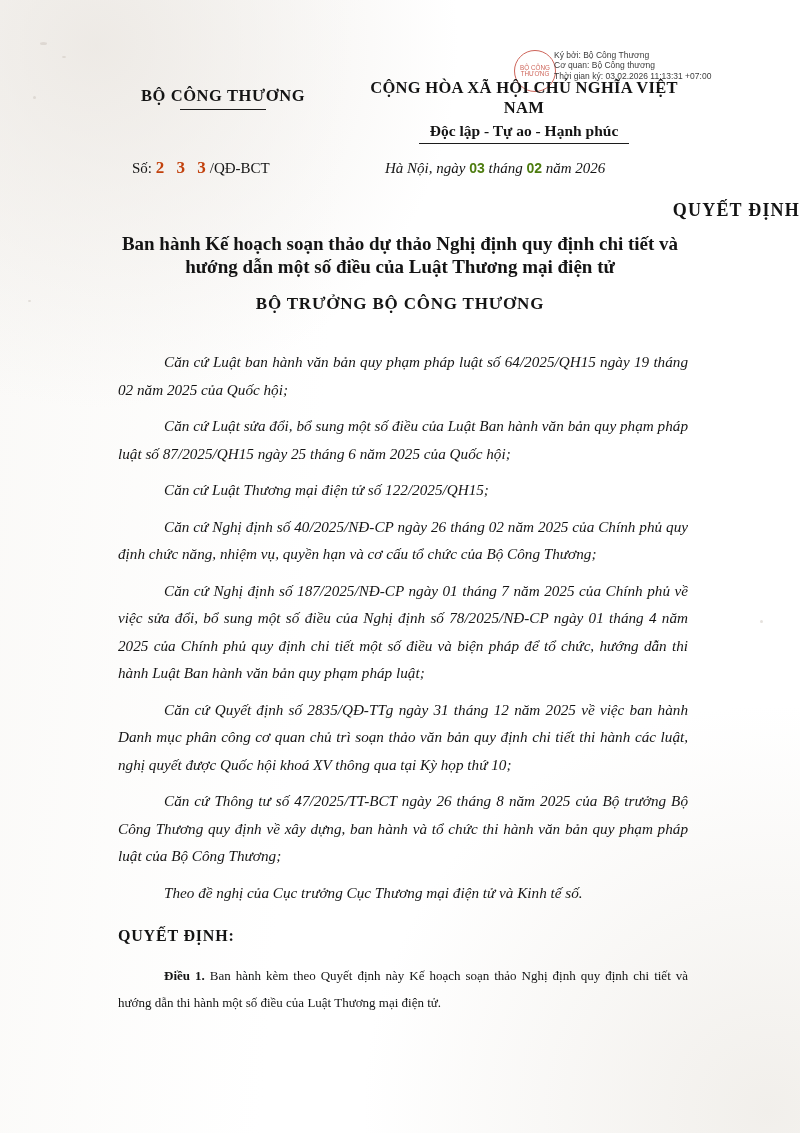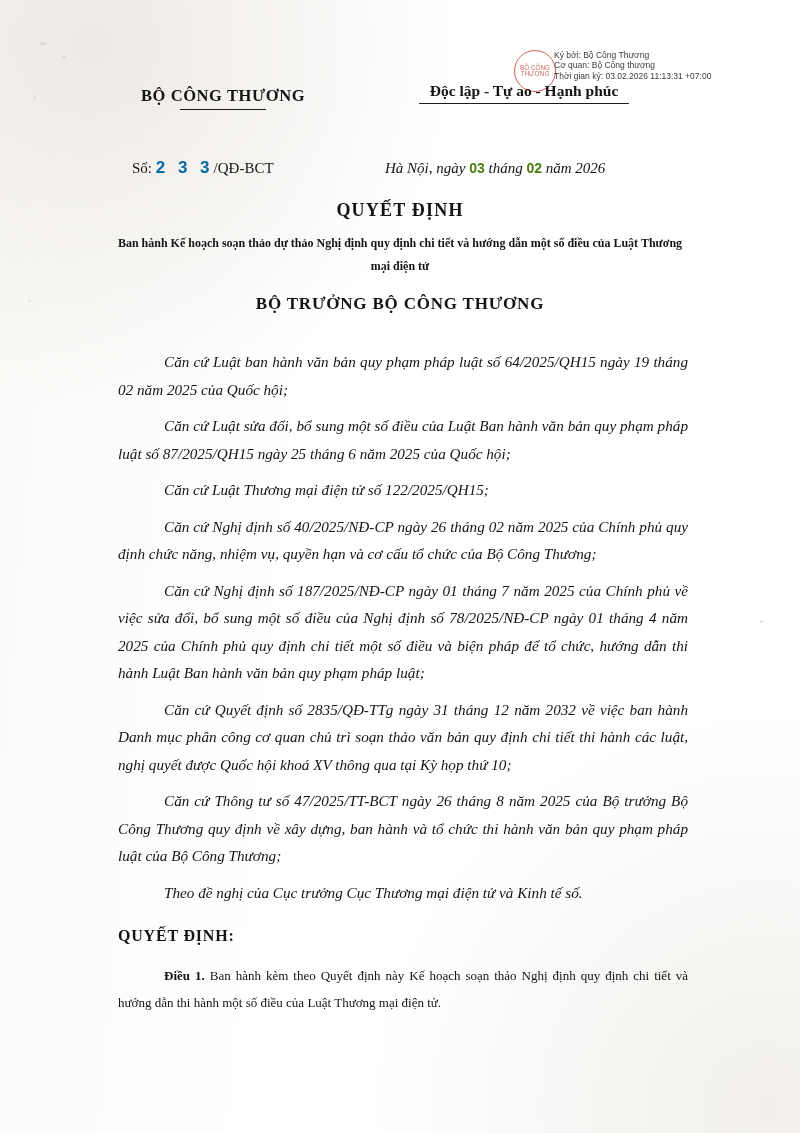--- a/index.html
+++ b/index.html
@@ -138,25 +138,25 @@
     width: 100%;
     font-size: 15px;
   }
   .num {
     position: absolute;
     left: 132px;
     top: 0;
     white-space: nowrap;
   }
   .num-handwritten {
-    font-family: Liberation Sans, sans-serif;
+    font-family: Liberation Serif, serif;
     font-weight: bold;
     font-size: 17px;
     letter-spacing: 4px;
-    color: #0369a1;
+    color: #c2410c;
   }
   .date {
     position: absolute;
     left: 385px;
     top: 2px;
     font-style: italic;
     font-size: 15px;
     white-space: nowrap;
   }
   .ink {
@@ -165,32 +165,32 @@
     font-style: normal;
     font-weight: bold;
     font-size: 14px;
   }
 
   
   .title-main {
     position: absolute;
     top: 200px;
     width: 100%;
-    text-align: center;
+    text-align: right;
     font-size: 18px;
     font-weight: bold;
     letter-spacing: 1.2px;
   }
   .title-sub {
     position: absolute;
     top: 232px;
     left: 112px;
     width: 576px;
     text-align: center;
-    font-size: 12px;
+    font-size: 19px;
     font-weight: bold;
     line-height: 23px;
   }
   .signer-title {
     position: absolute;
     top: 294px;
     width: 100%;
     text-align: center;
     font-size: 17px;
     font-weight: bold;
@@ -255,20 +255,21 @@
         <div>Thời gian ký: 03.02.2026 11:13:31 +07:00</div>
       </div>
     </div>
 
     <div class="header">
       <div class="org-block">
         <div class="org-name">BỘ CÔNG THƯƠNG</div>
         <div class="org-rule"></div>
       </div>
       <div class="nation-block">
+        <div class="nation-name">CỘNG HÒA XÃ HỘI CHỦ NGHĨA VIỆT NAM</div>
         <div class="nation-motto">Độc lập - Tự ao - Hạnh phúc</div>
         <div class="nation-rule"></div>
       </div>
     </div>
 
     <div class="numline">
       <div class="num">
         <span>Số:</span>
         <span class="num-handwritten">2 3 3</span><span>/QĐ-BCT</span>
       </div>
@@ -284,21 +285,21 @@
     <div class="title-main">QUYẾT ĐỊNH</div>
     <div class="title-sub">Ban hành Kế hoạch soạn thảo dự thảo Nghị định quy định chi tiết và hướng dẫn một số điều của Luật Thương mại điện tử</div>
     <div class="signer-title">BỘ TRƯỞNG BỘ CÔNG THƯƠNG</div>
 
     <div class="body">
       <p class="para">Căn cứ Luật ban hành văn bản quy phạm pháp luật số 64/2025/QH15 ngày 19 tháng 02 năm 2025 của Quốc hội;</p>
       <p class="para">Căn cứ Luật sửa đổi, bổ sung một số điều của Luật Ban hành văn bản quy phạm pháp luật số 87/2025/QH15 ngày 25 tháng 6 năm 2025 của Quốc hội;</p>
       <p class="para">Căn cứ Luật Thương mại điện tử số 122/2025/QH15;</p>
       <p class="para">Căn cứ Nghị định số 40/2025/NĐ-CP ngày 26 tháng 02 năm 2025 của Chính phủ quy định chức năng, nhiệm vụ, quyền hạn và cơ cấu tổ chức của Bộ Công Thương;</p>
       <p class="para">Căn cứ Nghị định số 187/2025/NĐ-CP ngày 01 tháng 7 năm 2025 của Chính phủ về việc sửa đổi, bổ sung một số điều của Nghị định số 78/2025/NĐ-CP ngày 01 tháng 4 năm 2025 của Chính phủ quy định chi tiết một số điều và biện pháp để tổ chức, hướng dẫn thi hành Luật Ban hành văn bản quy phạm pháp luật;</p>
-      <p class="para">Căn cứ Quyết định số 2835/QĐ-TTg ngày 31 tháng 12 năm 2032 về việc ban hành Danh mục phân công cơ quan chủ trì soạn thảo văn bản quy định chi tiết thi hành các luật, nghị quyết được Quốc hội khoá XV thông qua tại Kỳ họp thứ 10;</p>
+      <p class="para">Căn cứ Quyết định số 2835/QĐ-TTg ngày 31 tháng 12 năm 2025 về việc ban hành Danh mục phân công cơ quan chủ trì soạn thảo văn bản quy định chi tiết thi hành các luật, nghị quyết được Quốc hội khoá XV thông qua tại Kỳ họp thứ 10;</p>
       <p class="para">Căn cứ Thông tư số 47/2025/TT-BCT ngày 26 tháng 8 năm 2025 của Bộ trưởng Bộ Công Thương quy định về xây dựng, ban hành và tổ chức thi hành văn bản quy phạm pháp luật của Bộ Công Thương;</p>
       <p class="para">Theo đề nghị của Cục trưởng Cục Thương mại điện tử và Kinh tế số.</p>
 
       <p class="para decision-word">QUYẾT ĐỊNH:</p>
 
       <p class="article"><b>Điều 1.</b><span> Ban hành kèm theo Quyết định này Kế hoạch soạn thảo Nghị định quy định chi tiết và hướng dẫn thi hành một số điều của Luật Thương mại điện tử.</span></p>
     </div>
 
   </div>
 </div>

